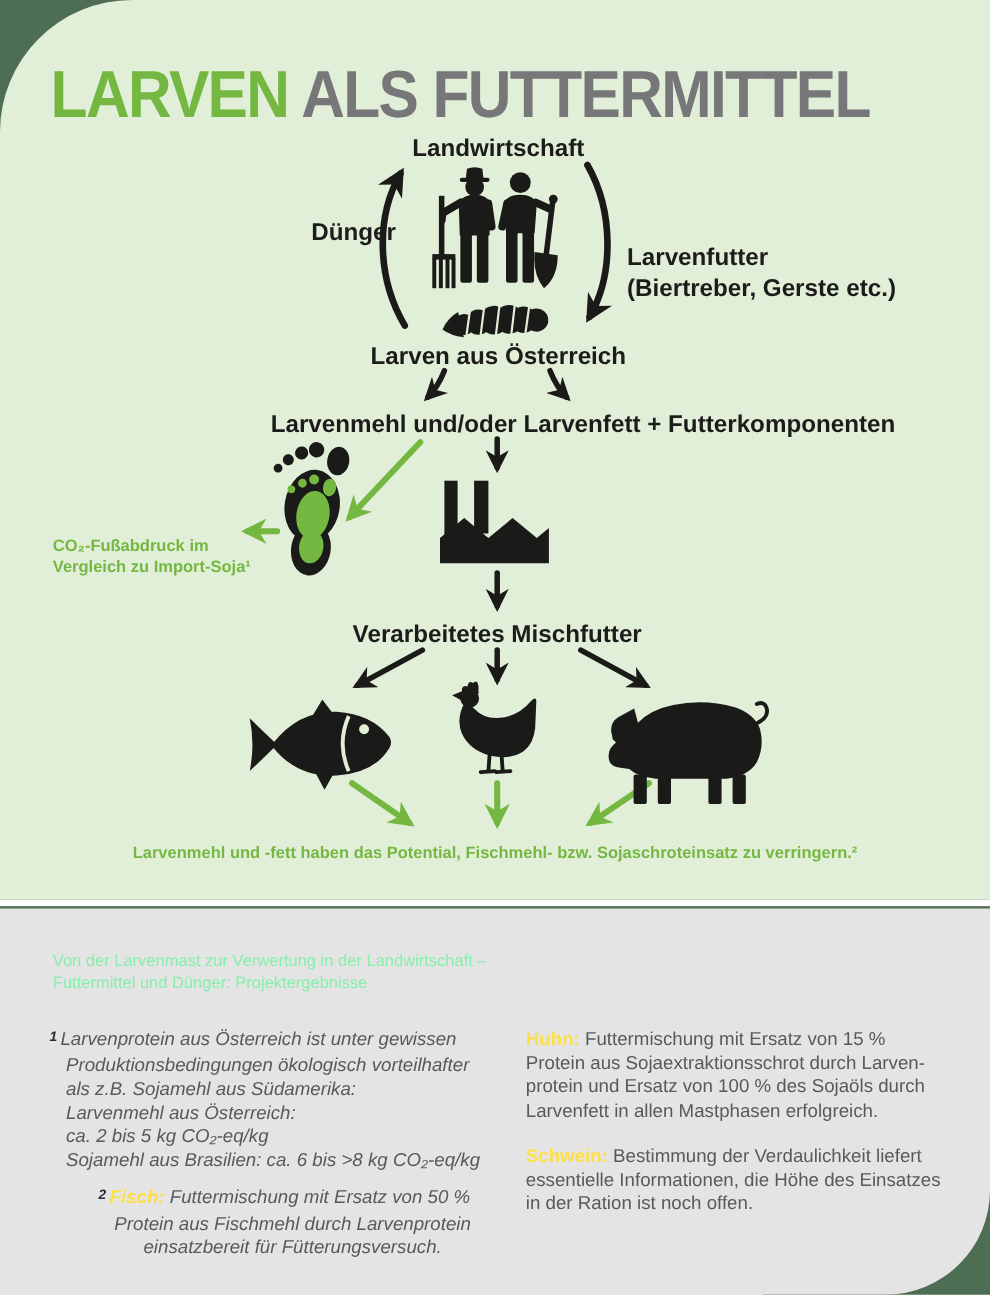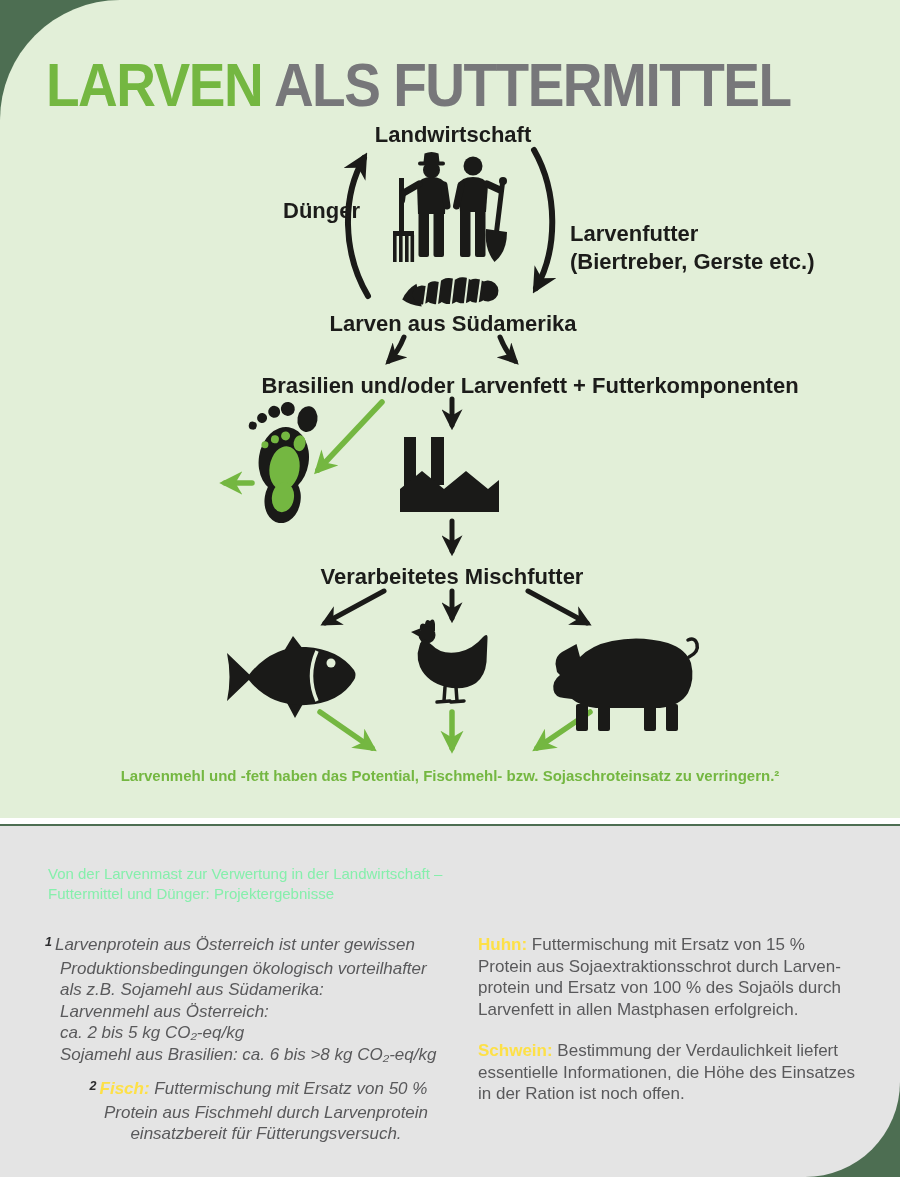--- a/index.html
+++ b/index.html
@@ -186,22 +186,24 @@
       <rect x="644" y="706" width="12" height="25" rx="2"></rect>
       <rect x="666" y="704" width="12" height="27" rx="2"></rect>
       <path d="M 689 657 Q 699 652 697 644 Q 695 637 688 640" stroke="#1a1a18" stroke-width="3.5" fill="none" stroke-linecap="round"></path>
     </g>
   </svg>
 
   <div class="lbl center" style="left:453px;top:121px;">Landwirtschaft</div>
   <div class="lbl" style="left:283px;top:197px;">Dünger</div>
   <div class="lbl pre" style="left:570px;top:189px;">Larvenfutter
 (Biertreber, Gerste etc.)</div>
-  <div class="lbl center" style="left:453px;top:310px;">Larven aus Südamerika</div>
-  <div class="lbl center" style="left:530px;top:372px;">Brasilien und/oder Larvenfett + Futterkomponenten</div>
+  <div class="lbl center" style="left:453px;top:310px;">Larven aus Österreich</div>
+  <div class="lbl center" style="left:530px;top:372px;">Larvenmehl und/oder Larvenfett + Futterkomponenten</div>
+  <div class="lbl pre green-lbl small-lbl" style="left:48px;top:456px;">CO₂-Fußabdruck im
+Vergleich zu Import-Soja¹</div>
   <div class="lbl center" style="left:452px;top:563px;">Verarbeitetes Mischfutter</div>
   <div class="lbl center green-lbl small-lbl" style="left:450px;top:766px;">Larvenmehl und -fett haben das Potential, Fischmehl- bzw. Sojaschroteinsatz zu verringern.²</div>
 
   <div class="results-heading">Von der Larvenmast zur Verwertung in der Landwirtschaft –
 Futtermittel und Dünger: Projektergebnisse</div>
 
   <div class="col fn" style="left:45px;top:934px;"><span class="fn-marker">1</span><span>Larvenprotein aus Österreich ist unter gewissen
 Produktionsbedingungen ökologisch vorteilhafter
 als z.B. Sojamehl aus Südamerika:
 Larvenmehl aus Österreich:

